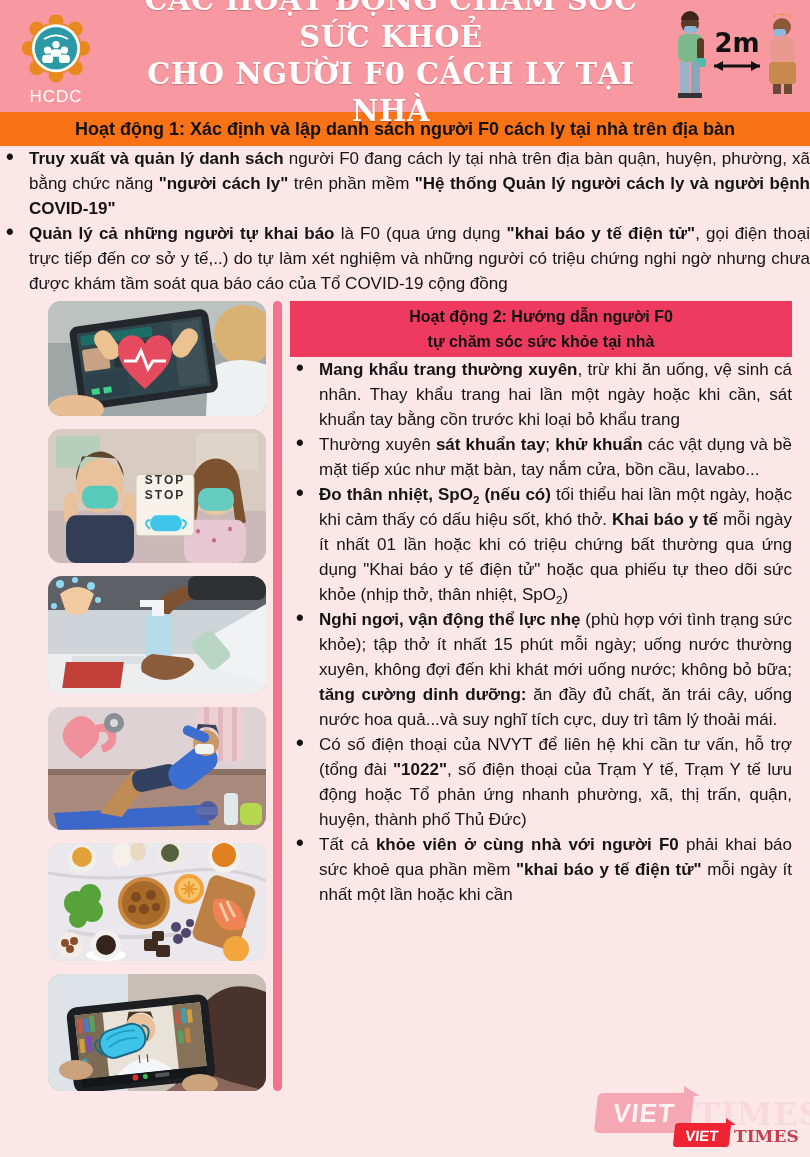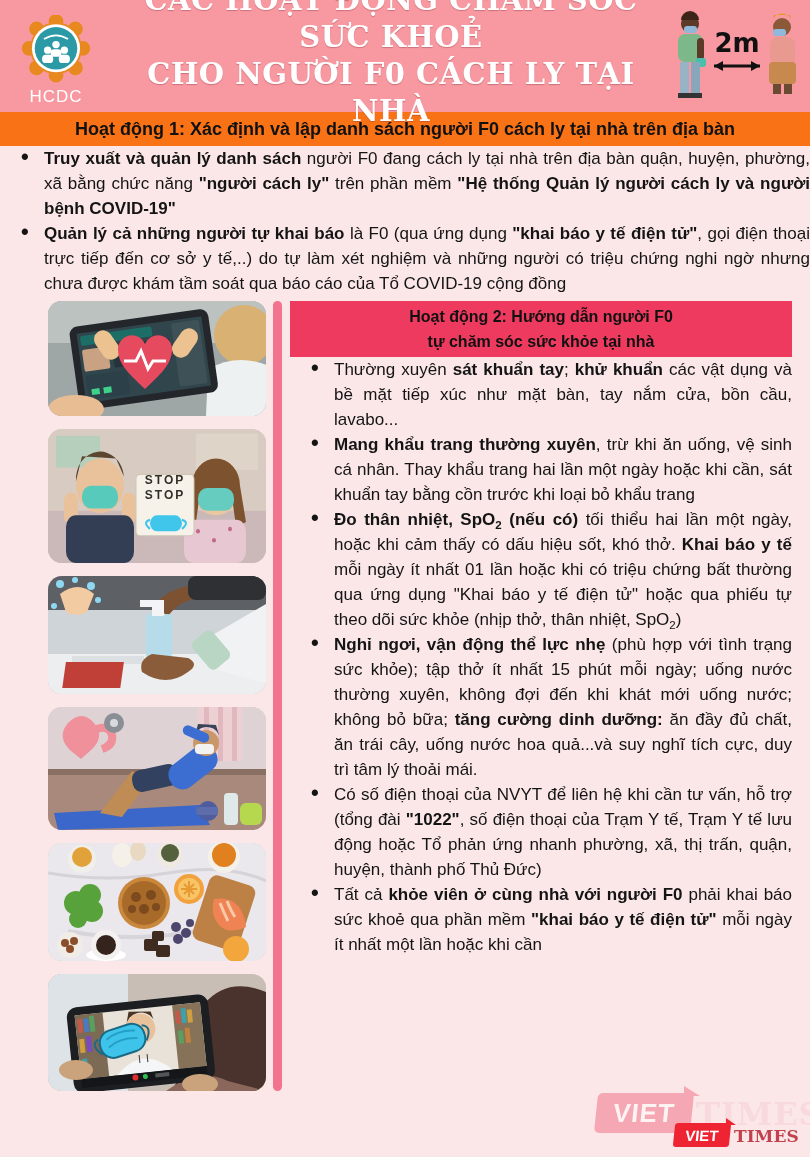--- a/index.html
+++ b/index.html
@@ -17,21 +17,21 @@
   .distance{width:140px;padding-right:0;}
 
   
   .banner1{background:#f97316;color:#111;font-weight:bold;font-size:18px;
            height:34px;line-height:34px;text-align:center;white-space:nowrap;}
   .banner2{background:#ee3a5f;color:#111;font-weight:bold;font-size:16px;
            line-height:25px;text-align:center;padding:3px 4px;}
 
   
   ul.blist{list-style:none;margin:0;padding:0;}
-  ul.blist li{position:relative;padding-left:29px;text-align:justify;color:#141414;margin-left:15px;}
+  ul.blist li{position:relative;padding-left:29px;text-align:justify;color:#141414;}
   ul.blist li::before{content:"\2022";position:absolute;left:6px;top:-2px;font-size:22px;font-weight:bold;}
   .b{font-weight:bold;}
   sub{font-size:.68em;line-height:0;}
 
   .list1{margin:7px 32px 0 58px;}
   .list1 li{font-size:17px;line-height:25px;}
   .list2{margin-top:8px;}
   .list2 li{font-size:17px;line-height:25px;}
 
   
@@ -355,22 +355,22 @@
     </div>
 
     <div class="divider"></div>
 
     <div class="content-col">
       <div class="banner2">
         <div>Hoạt động 2: Hướng dẫn người F0</div>
         <div>tự chăm sóc sức khỏe tại nhà</div>
       </div>
       <ul class="blist list2">
+          <li><span class="b">Mang khẩu trang thường xuyên</span><span>, trừ khi ăn uống, vệ sinh cá nhân. Thay khẩu trang hai lần một ngày hoặc khi cần, sát khuẩn tay bằng cồn trước khi loại bỏ khẩu trang</span></li>
           <li><span>Thường xuyên </span><span class="b">sát khuẩn tay</span><span>; </span><span class="b">khử khuẩn</span><span> các vật dụng và bề mặt tiếp xúc như mặt bàn, tay nắm cửa, bồn cầu, lavabo...</span></li>
-          <li><span class="b">Mang khẩu trang thường xuyên</span><span>, trừ khi ăn uống, vệ sinh cá nhân. Thay khẩu trang hai lần một ngày hoặc khi cần, sát khuẩn tay bằng cồn trước khi loại bỏ khẩu trang</span></li>
           <li><span class="b">Đo thân nhiệt, SpO</span><sub class="b">2</sub><span class="b"> (nếu có)</span><span> tối thiểu hai lần một ngày, hoặc khi cảm thấy có dấu hiệu sốt, khó thở. </span><span class="b">Khai báo y tế</span><span> mỗi ngày ít nhất 01 lần hoặc khi có triệu chứng bất thường qua ứng dụng "Khai báo y tế điện tử" hoặc qua phiếu tự theo dõi sức khỏe (nhịp thở, thân nhiệt, SpO</span><sub>2</sub><span>)</span></li>
           <li><span class="b">Nghỉ ngơi, vận động thể lực nhẹ</span><span> (phù hợp với tình trạng sức khỏe); tập thở ít nhất 15 phút mỗi ngày; uống nước thường xuyên, không đợi đến khi khát mới uống nước; không bỏ bữa; </span><span class="b">tăng cường dinh dưỡng:</span><span> ăn đầy đủ chất, ăn trái cây, uống nước hoa quả...và suy nghĩ tích cực, duy trì tâm lý thoải mái.</span></li>
           <li><span>Có số điện thoại của NVYT để liên hệ khi cần tư vấn, hỗ trợ (tổng đài </span><span class="b">"1022"</span><span>, số điện thoại của Trạm Y tế, Trạm Y tế lưu động hoặc Tổ phản ứng nhanh phường, xã, thị trấn, quận, huyện, thành phố Thủ Đức)</span></li>
           <li><span>Tất cả </span><span class="b">khỏe viên ở cùng nhà với người F0</span><span> phải khai báo sức khoẻ qua phần mềm </span><span class="b">"khai báo y tế điện tử"</span><span> mỗi ngày ít nhất một lần hoặc khi cần</span></li>
         </ul>
     </div>
   </div>
 
   <div class="watermark">
     <div class="wm-big">

